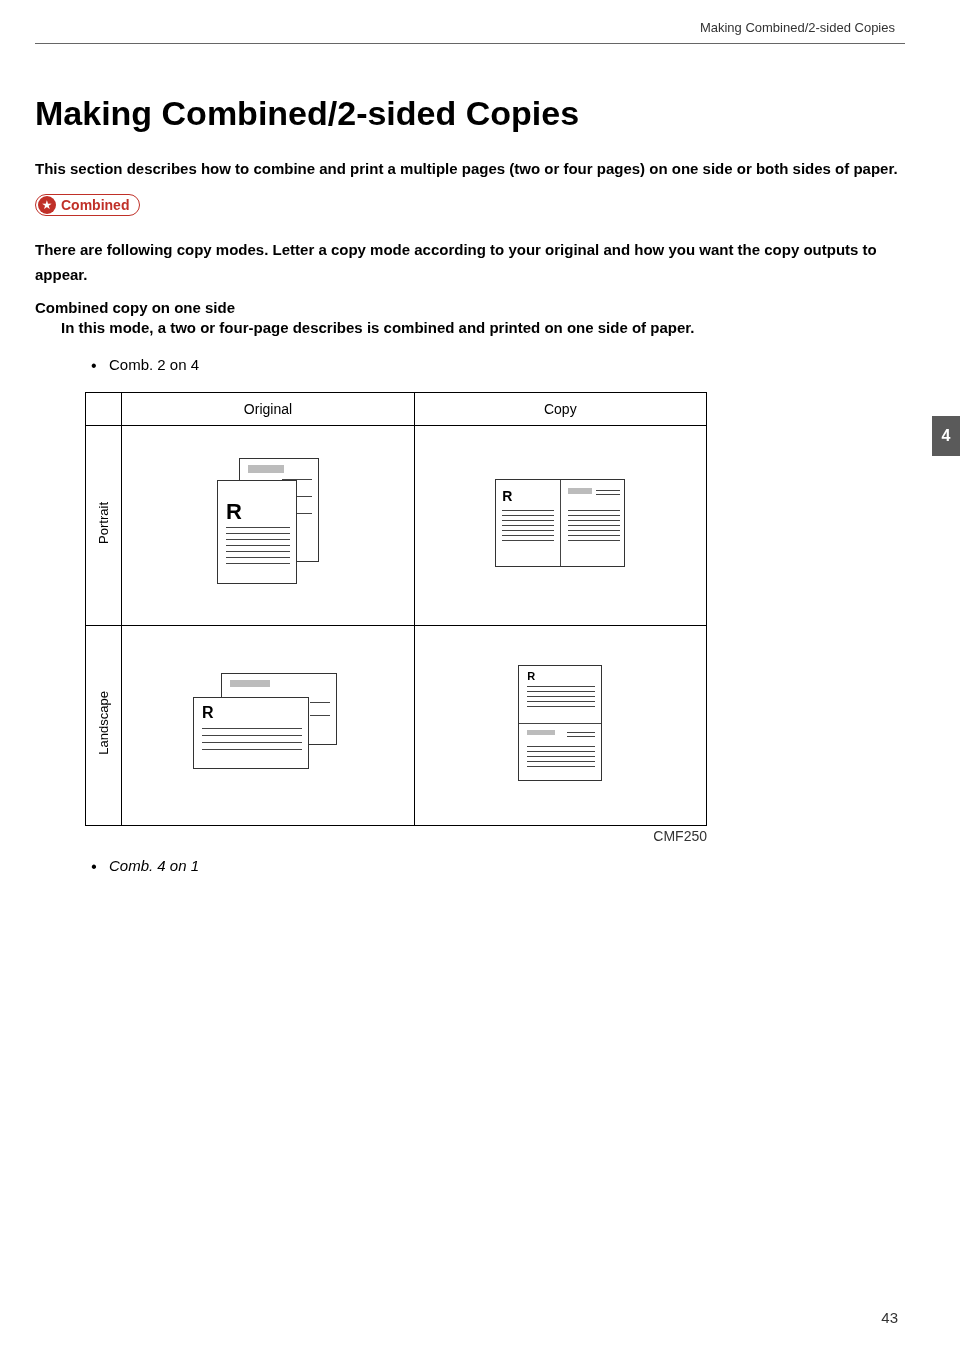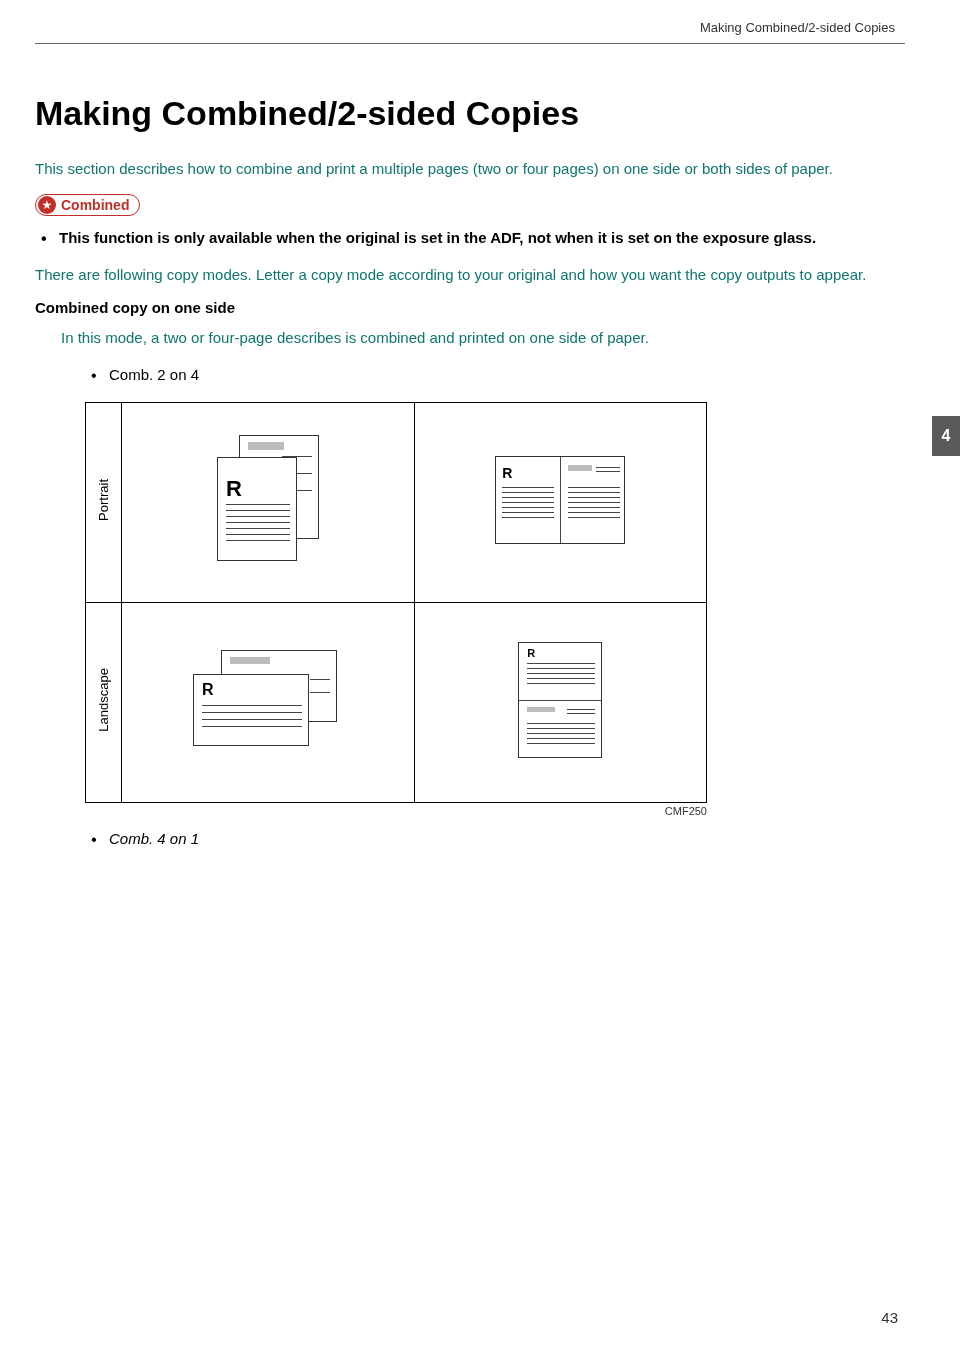--- a/index.html
+++ b/index.html
@@ -29,22 +29,23 @@
     }
     h1.page-title {
       font-size: 34px;
       font-weight: bold;
       color: #000;
       margin-bottom: 24px;
     }
     p.body {
       font-size: 15px;
       line-height: 1.65;
-      color: #0f766e;
+      color: #000000;
       margin-bottom: 12px;
+      font-weight: bold;
     }
     .important-badge {
       display: inline-flex;
       align-items: center;
       border: 1px solid #c03028;
       border-radius: 12px;
       padding: 1px 10px 1px 2px;
       margin-bottom: 10px;
       gap: 5px;
     }
@@ -82,21 +83,20 @@
       left: -18px;
       top: 0;
       font-size: 16px;
     }
     ul.bullets.bold > li {
       font-weight: bold;
     }
     h3.section-sub {
       font-size: 15px;
       font-weight: bold;
-      margin-bottom: 10px;
     }
     .indent1 {
       margin-left: 26px;
     }
     .indent2 {
       margin-left: 50px;
     }
     .page-tab {
       position: absolute;
       right: 0;
@@ -290,21 +290,21 @@
       left: 8px; top: 80px; width: 68px;
     }
     .fig-land-copy .lines.b span { width: 68px; margin-bottom:4px;}
     .fig-land-copy .lines.bsr {
       left: 48px; top: 66px; width: 28px;
     }
     .fig-land-copy .lines.bsr span { width: 28px; margin-bottom:3px;}
 
     .figcode {
       text-align: right;
-      font-size: 11px;
+      font-size: 14px;
       color: #333;
       margin-top: 2px;
     }
     .page-number {
       position: absolute;
       right: 62px;
       bottom: 34px;
       font-size: 15px;
       color: #333;
     }
@@ -320,41 +320,45 @@
 <h1 class="page-title">Making Combined/2-sided Copies</h1>
 
 <p class="body">This section describes how to combine and print a multiple pages (two or four pages) on one side or both sides of paper.</p>
 
 <div class="important-badge">
   <span class="important-star">★</span>
   <span class="important-text">Combined</span>
 </div>
 
 <ul class="bullets bold">
-  <li>This function is only available when the original is set in the ADF, not when it is set on the exposure glass.</li>
 </ul>
 
 <p class="body">There are following copy modes. Letter a copy mode according to your original and how you want the copy outputs to appear.</p>
 
 <h3 class="section-sub">Combined copy on one side</h3>
 
 <p class="body indent1">In this mode, a two or four-page describes is combined and printed on one side of paper.</p>
 
 <ul class="bullets indent2">
   <li>Comb. 2 on 4</li>
 </ul>
 
 <div class="oc-wrapper indent2">
   <table class="oc">
     <colgroup>
       <col class="side">
         <col class="orig">
         <col class="copy">
     </colgroup>
     <tbody>
+        <tr>
+      <th></th>
+      <th>Original</th>
+      <th>Copy</th>
+    </tr>
     <tr>
       <td class="cell">
         <span class="vlabel">Portrait</span>
       </td>
       <td class="cell">
         <div class="fig fig-portrait-orig">
           <div class="sheet back">
             <div class="hdrbar"></div>
             <div class="lines short">
                   <span></span>

